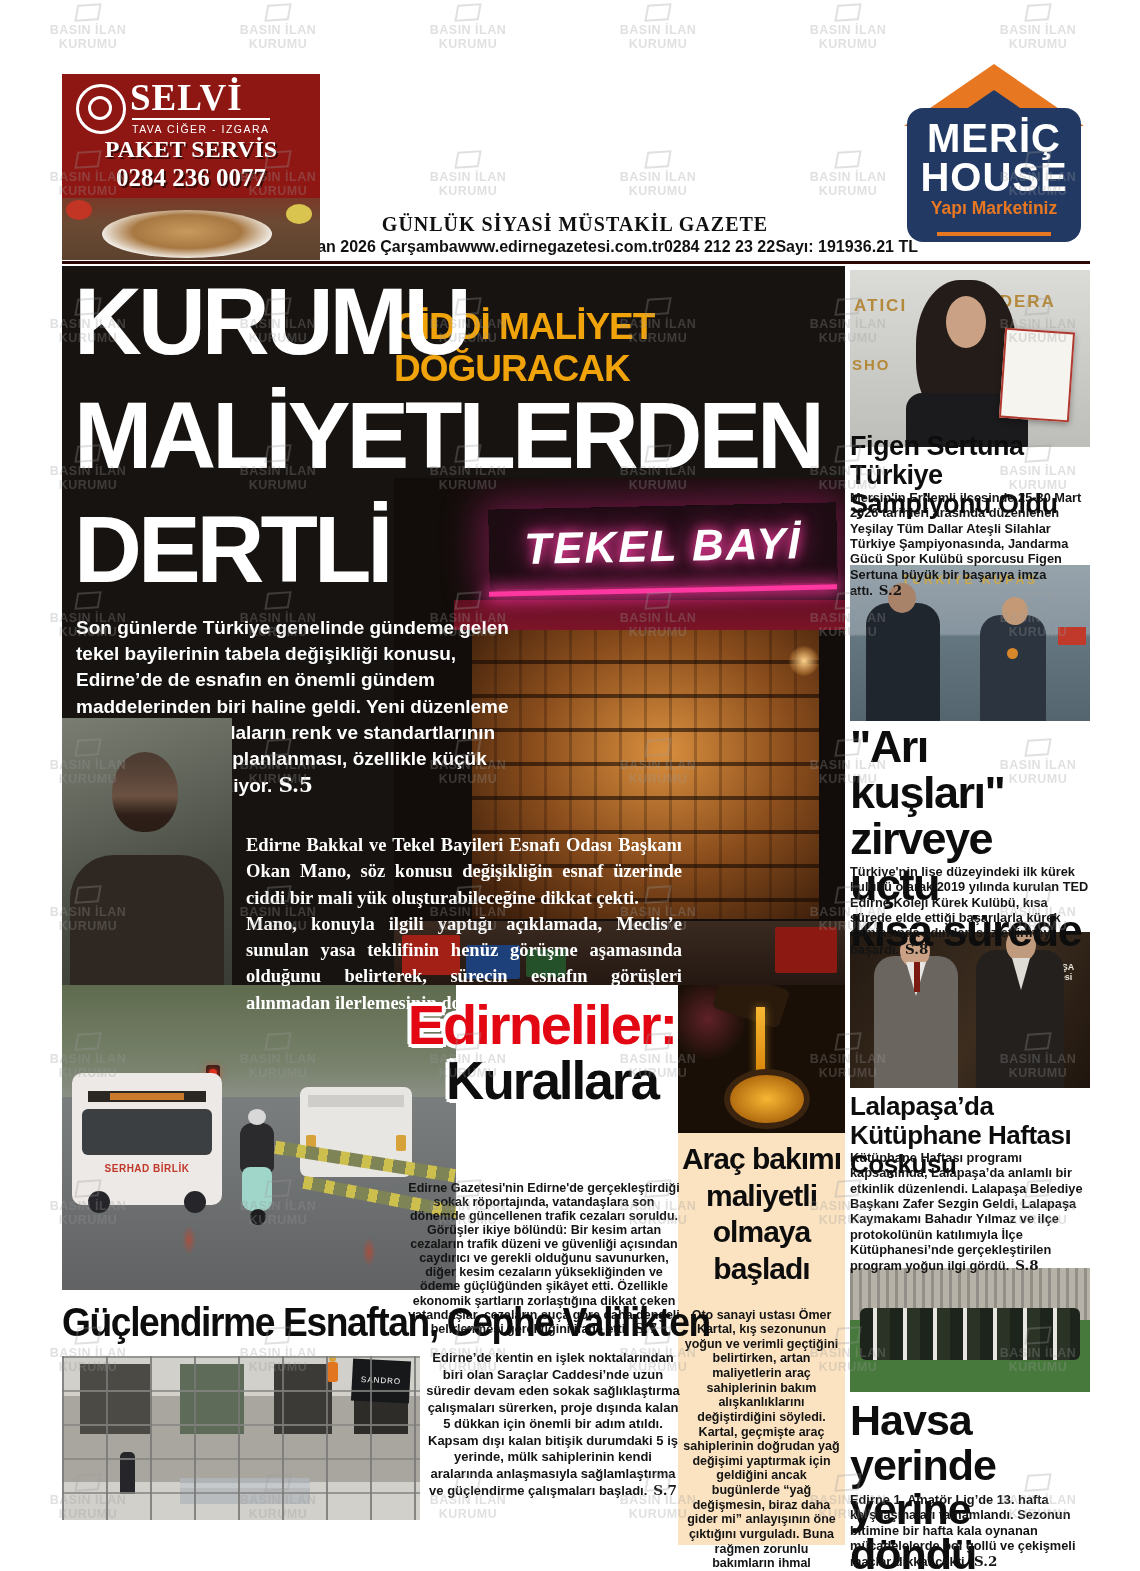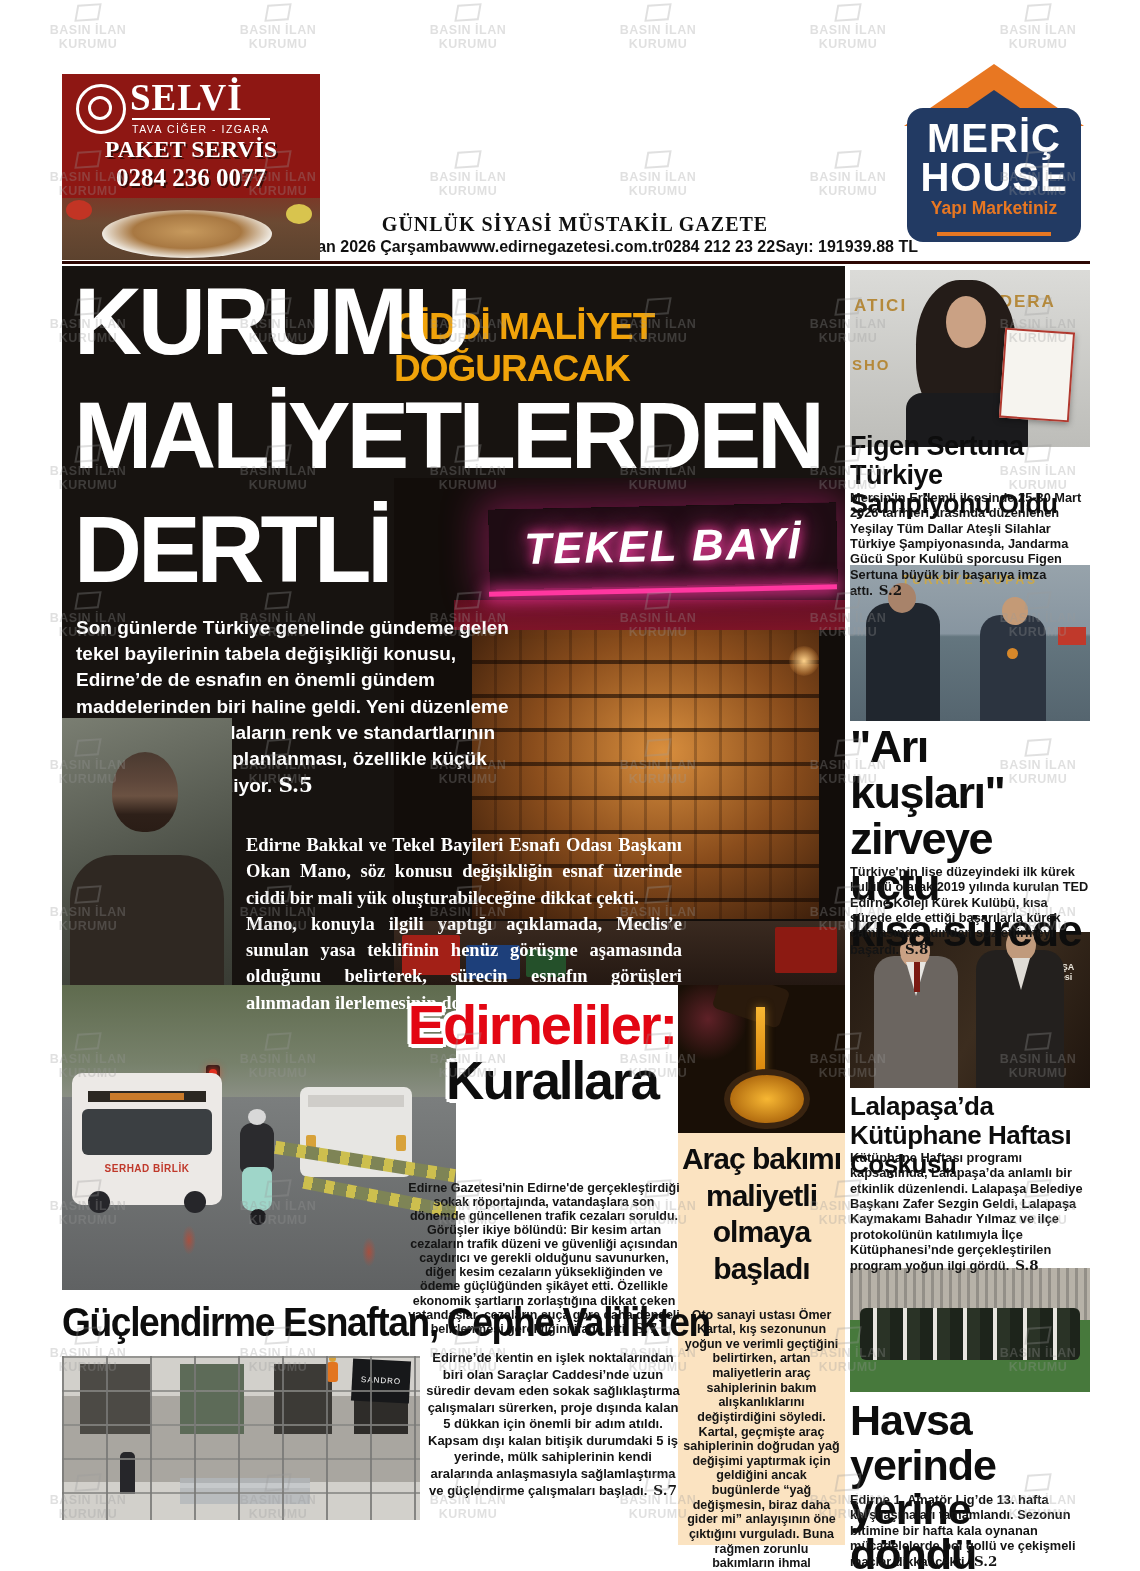--- a/index.html
+++ b/index.html
@@ -261,21 +261,21 @@
       <div class="selvi-plate"></div>
     </div>
   </div>
 
   <div id="masthead-subtitle" class="abs">GÜNLÜK SİYASİ MÜSTAKİL GAZETE</div>
   <div id="dateline" class="abs">
     <span>01 Nisan 2026 Çarşamba</span>
     <span>www.edirnegazetesi.com.tr</span>
     <span>0284 212 23 22</span>
     <span>Sayı: 19193</span>
-    <span>9.88 TL</span>
+    <span>6.21 TL</span>
   </div>
   <div id="header-divider" class="abs"></div>
 
   <div id="meric-ad" class="abs">
     <div class="meric-roof"></div>
     <div class="meric-roof-in"></div>
     <div class="meric-body">
       <div class="meric-l1">MERİÇ</div>
       <div class="meric-l2">HOUSE</div>
       <div class="meric-tag">Yapı Marketiniz</div>

